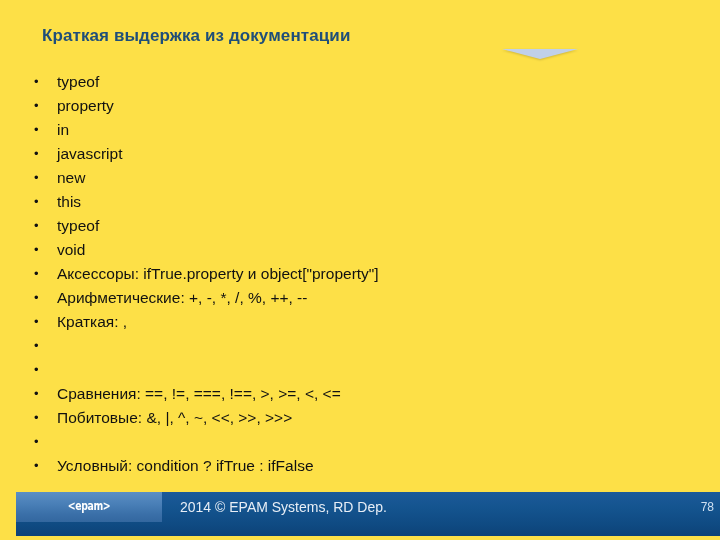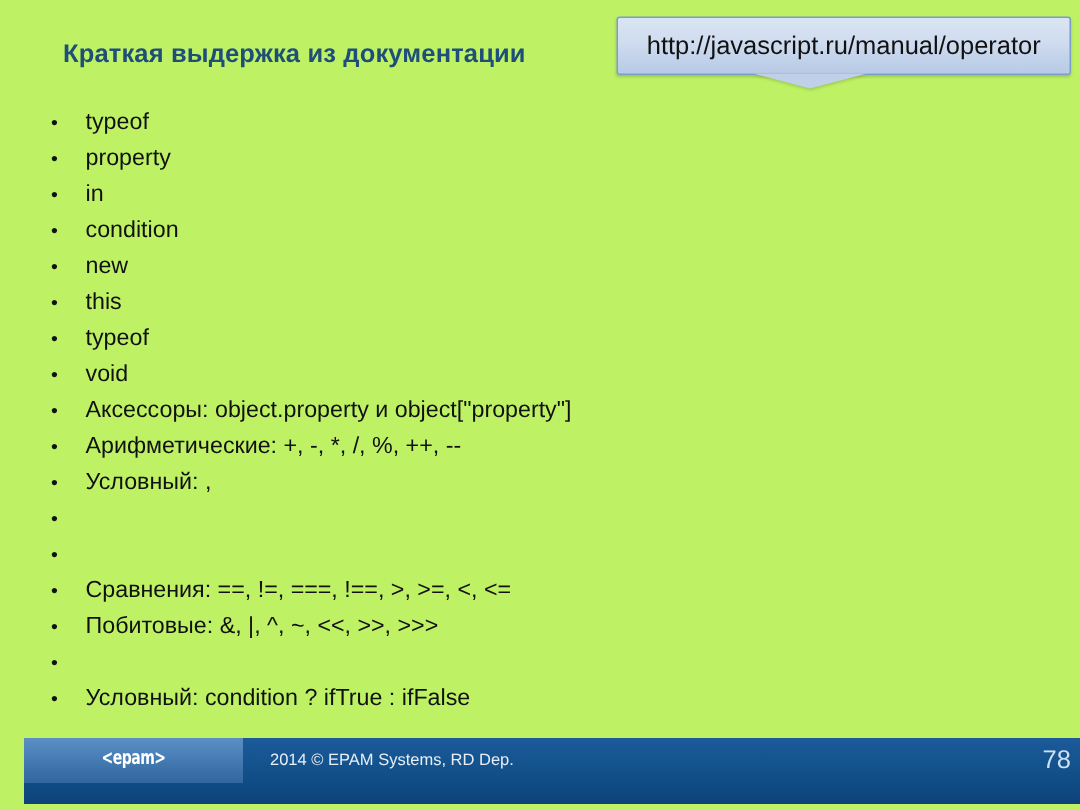--- a/index.html
+++ b/index.html
@@ -13,21 +13,21 @@
     font-family: "Liberation Sans", sans-serif;
     overflow: hidden;
     position: relative;
   }
 
   
   .slide {
     position: absolute;
     left: 0; top: 0;
     width: 720px; height: 540px;
-    background: #bef264;
+    background: #fde047;
   }
 
   
   .slide-title {
     position: absolute;
     left: 42px;
     top: 26px;
     font-size: 17px;
     font-weight: bold;
     color: #1f4e79;
@@ -123,90 +123,87 @@
     color: #ffffff;
     transform: scaleX(0.72);
     letter-spacing: -0.5px;
   }
   .footer-copy {
     position: absolute;
     left: 164px;
     top: 0;
     height: 30px;
     line-height: 30px;
-    font-size: 11px;
+    font-size: 14px;
     color: #e8eef6;
     white-space: nowrap;
   }
   .slide-number {
     position: absolute;
     right: 22px;
     top: 0;
     height: 30px;
     line-height: 30px;
-    font-size: 17px;
+    font-size: 12px;
     color: #cfe0f2;
   }
 </style>
 </head>
 <body>
 
 <div class="slide">
 
   <div class="slide-title">Краткая выдержка из документации</div>
 
-  <div class="callout">
-    <div class="callout-text">http://javascript.ru/manual/operator</div>
-  </div>
   <div class="callout-tail"></div>
 
   <ul class="bullet-list">
     <li class="bullet-item">
       <span class="dot">•</span>
       <span>typeof</span>
     </li>
     <li class="bullet-item">
       <span class="dot">•</span>
       <span>property</span>
     </li>
     <li class="bullet-item">
       <span class="dot">•</span>
       <span>in</span>
     </li>
     <li class="bullet-item">
       <span class="dot">•</span>
-      <span>condition</span>
+      <span>javascript</span>
     </li>
     <li class="bullet-item">
       <span class="dot">•</span>
       <span>new</span>
     </li>
     <li class="bullet-item">
       <span class="dot">•</span>
       <span>this</span>
     </li>
     <li class="bullet-item">
       <span class="dot">•</span>
       <span>typeof</span>
     </li>
     <li class="bullet-item">
       <span class="dot">•</span>
       <span>void</span>
     </li>
     <li class="bullet-item">
       <span class="dot">•</span>
-      <span>Аксессоры: object.property и object["property"]</span>
+      <span>Аксессоры: ifTrue.property и object["property"]</span>
     </li>
     <li class="bullet-item">
       <span class="dot">•</span>
       <span>Арифметические: +, -, *, /, %, ++, --</span>
     </li>
     <li class="bullet-item">
       <span class="dot">•</span>
-      <span>Условный: ,</span>
+      <span>Краткая: ,</span>
     </li>
     <li class="bullet-item">
       <span class="dot">•</span>
     </li>
     <li class="bullet-item">
       <span class="dot">•</span>
     </li>
     <li class="bullet-item">
       <span class="dot">•</span>
       <span>Сравнения: ==, !=, ===, !==, &gt;, &gt;=, &lt;, &lt;=</span>

